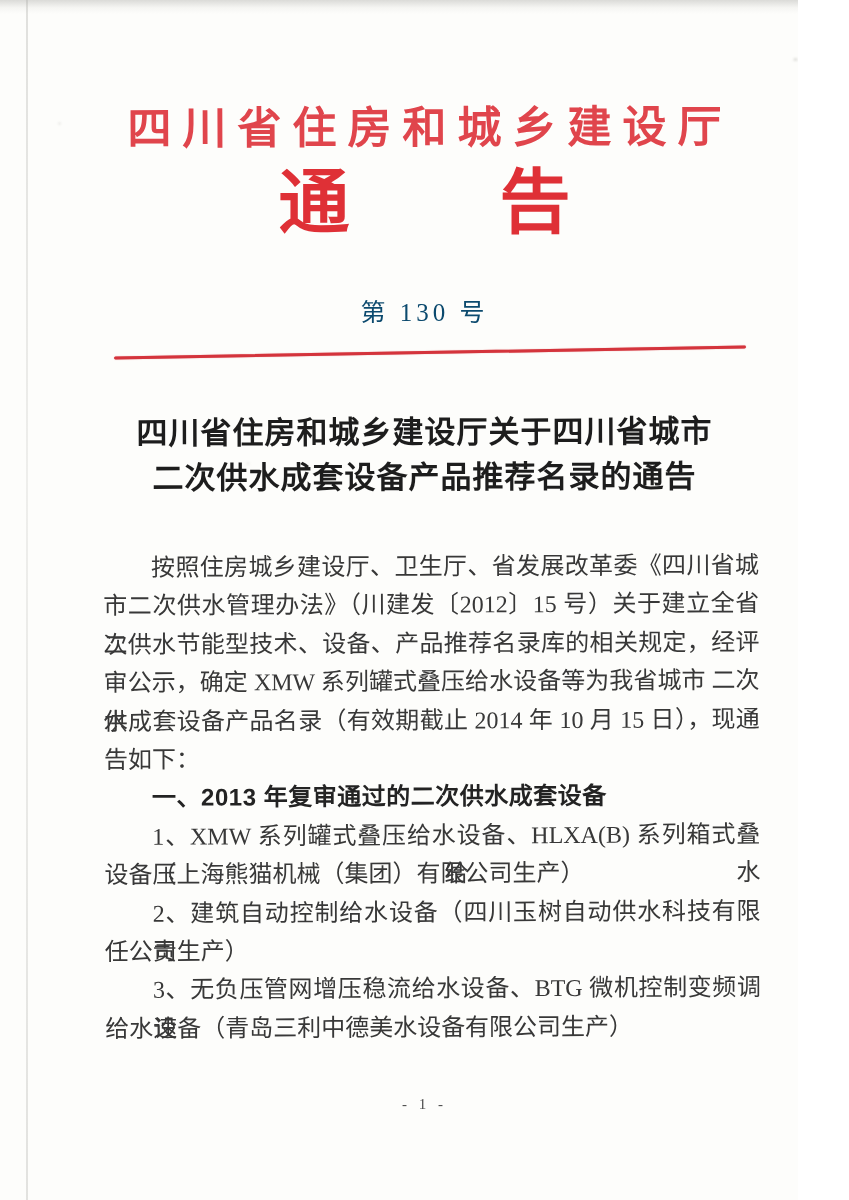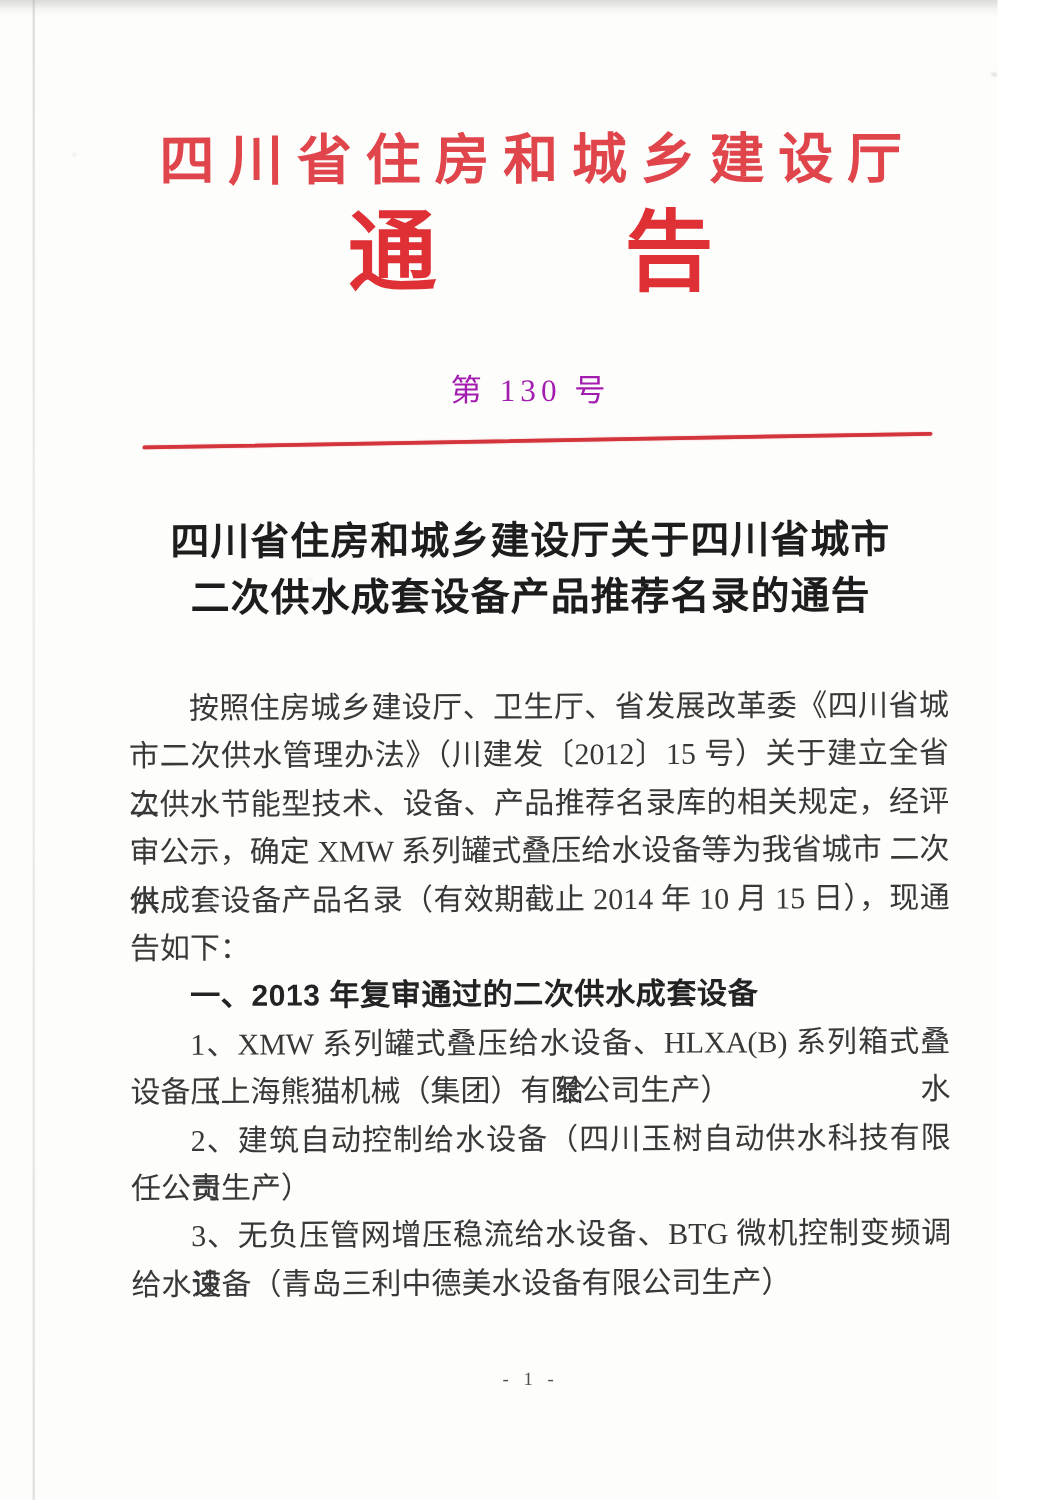--- a/index.html
+++ b/index.html
@@ -43,21 +43,21 @@
   .notice-type {
     position: absolute; top: 164px; left: 0; width: 849px;
     display: flex; justify-content: center; gap: 150px;
     font-size: 71px; font-weight: bold; line-height: 1.1;
     color: var(--notice-red, #df3036);
   }
   .doc-number {
     position: absolute; top: 292px; left: 0; width: 849px;
     text-align: center;
     font-size: 25px; letter-spacing: 4px;
-    color: #a21caf;
+    color: #0c4a6e;
   }
   .red-rule {
     position: absolute; top: 351px; left: 114px; width: 632px; height: 3px;
     background: var(--rule-red, #d4343c);
     transform: rotate(-1deg); transform-origin: center;
     border-radius: 2px;
     box-shadow: 0 0 1px rgba(212,52,60,.6);
   }
   .title {
     position: absolute; top: 410px; left: 0; width: 849px;

